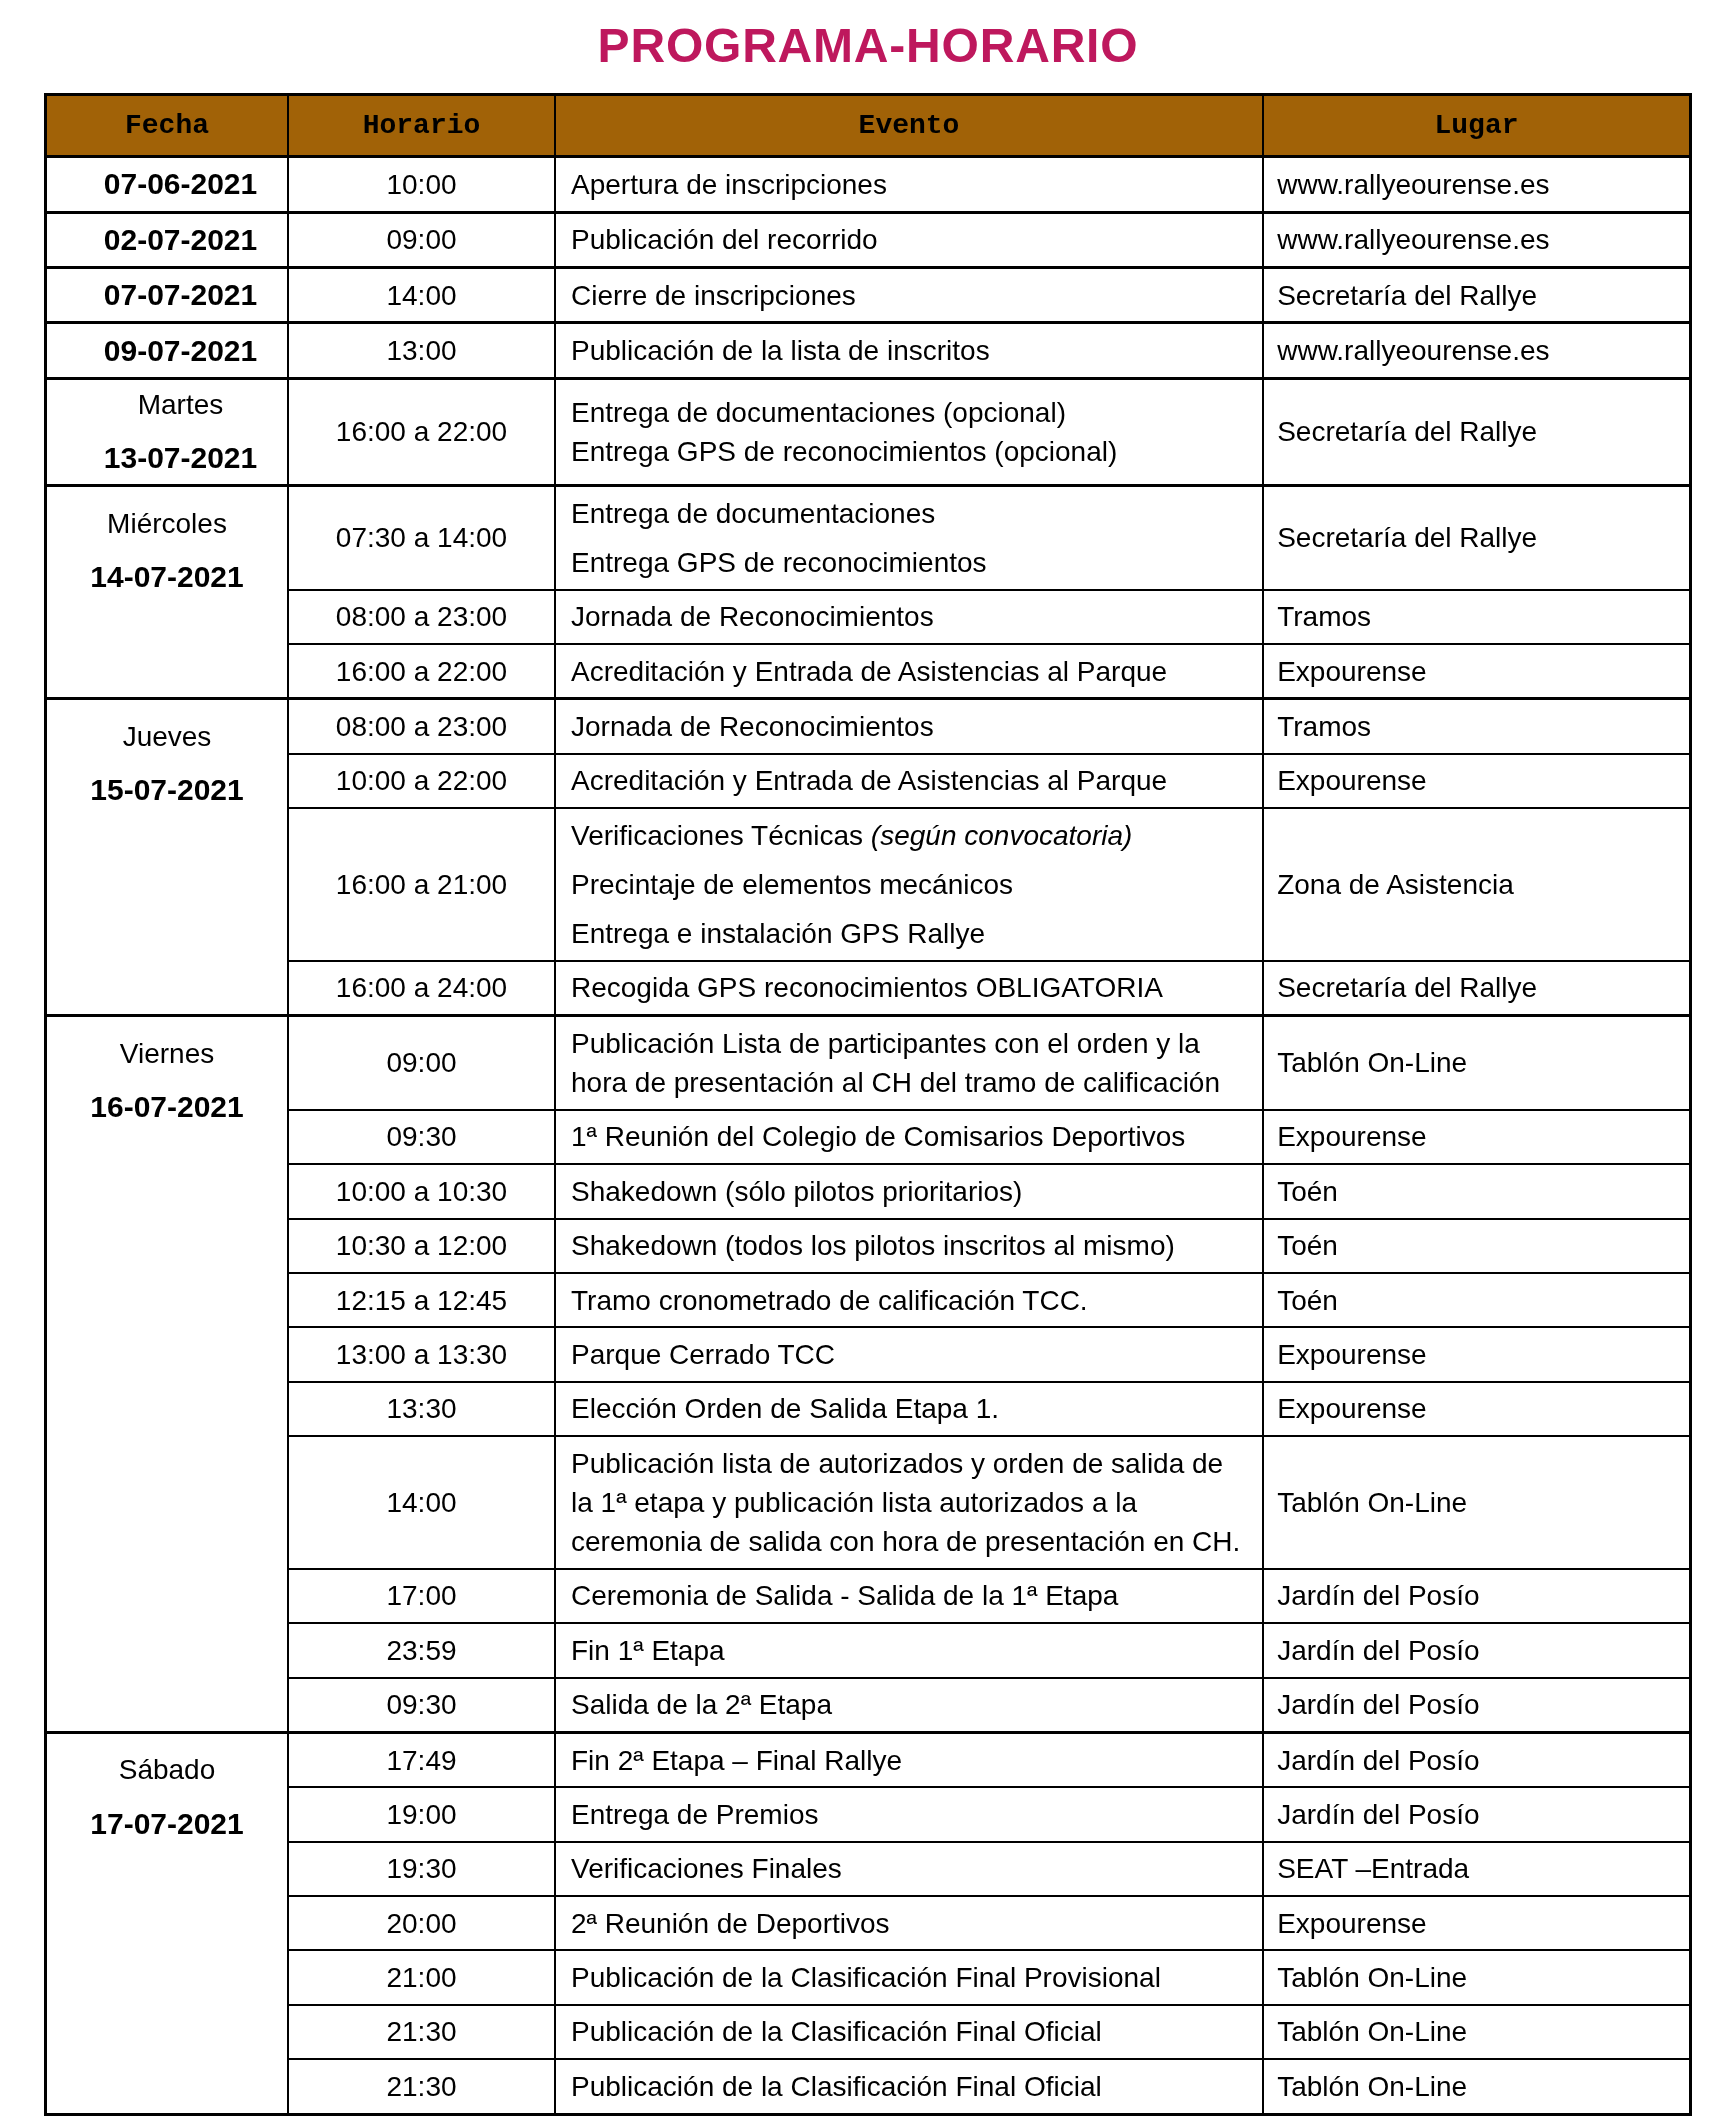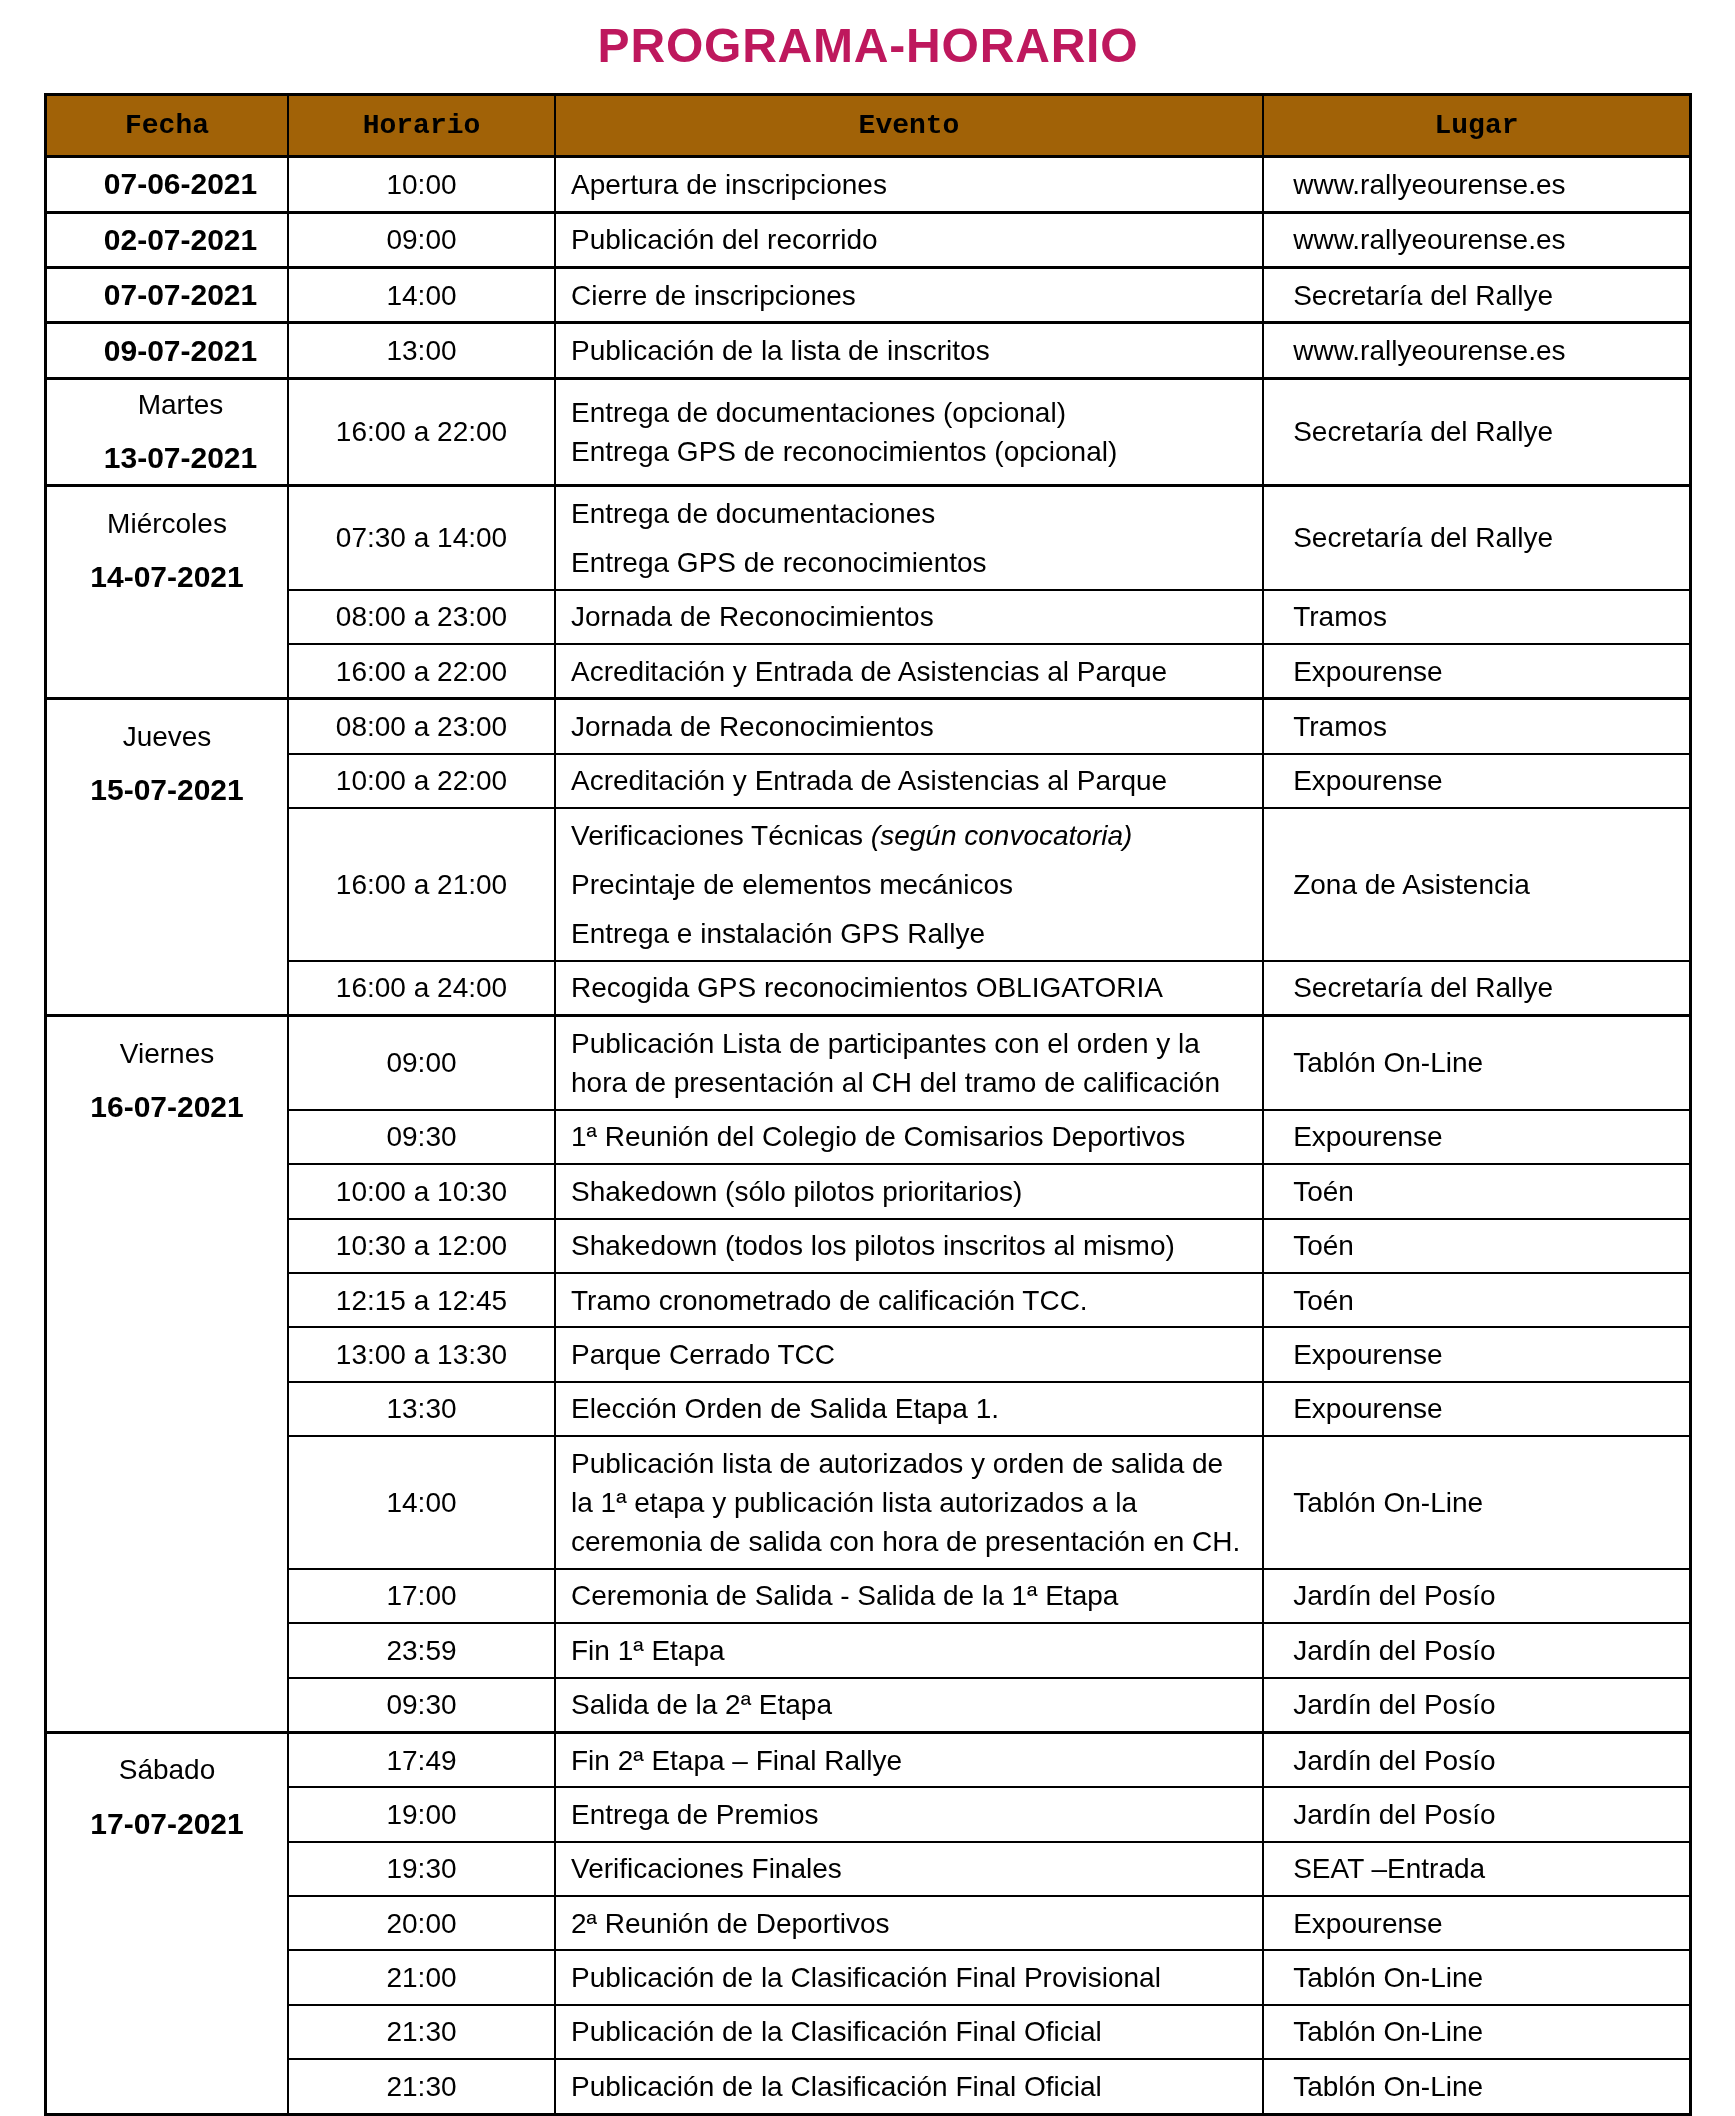--- a/index.html
+++ b/index.html
@@ -60,21 +60,20 @@
     display:flex; flex-direction:column; justify-content:center;
     align-items:flex-start;
     padding-left:15px; padding-right:18px;
     text-align:left;
   }
   .event-cell.spaced .event-line + .event-line { margin-top:10px; }
   .place-cell {
     display:flex; align-items:center; justify-content:flex-start;
     padding-left:13.2px; padding-right:0;
     text-align:left;
-    margin-left:16px;
   }
   .it { font-style:italic; }
 </style>
 </head>
 <body>
 
 <div class="page">
   <div class="title" style="color: #be185d;">PROGRAMA-HORARIO</div>
 
   <div class="sched-table">

